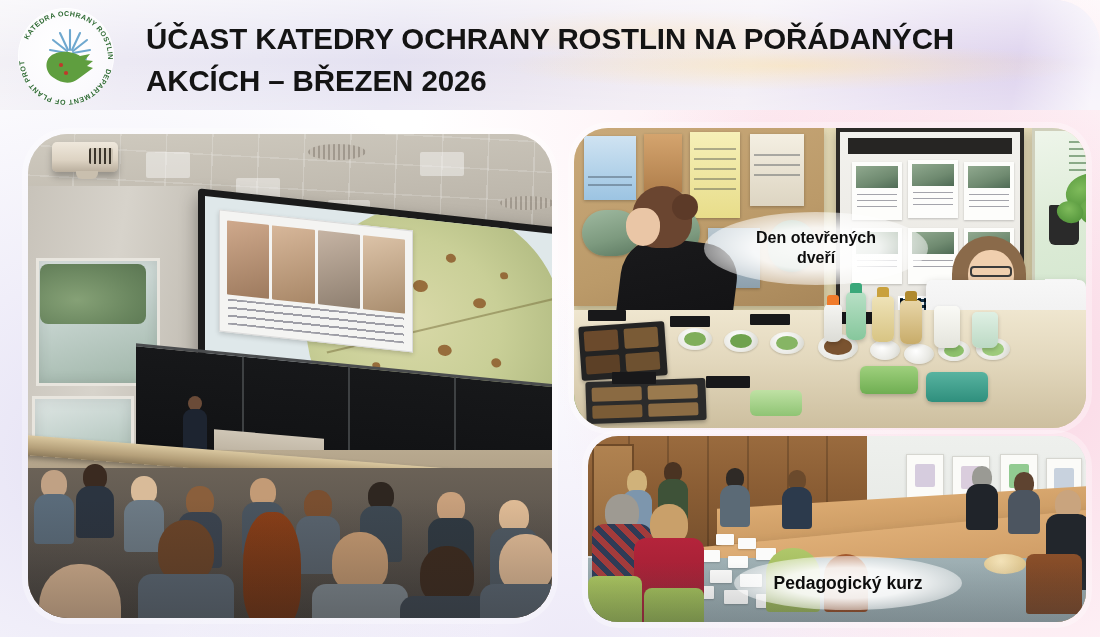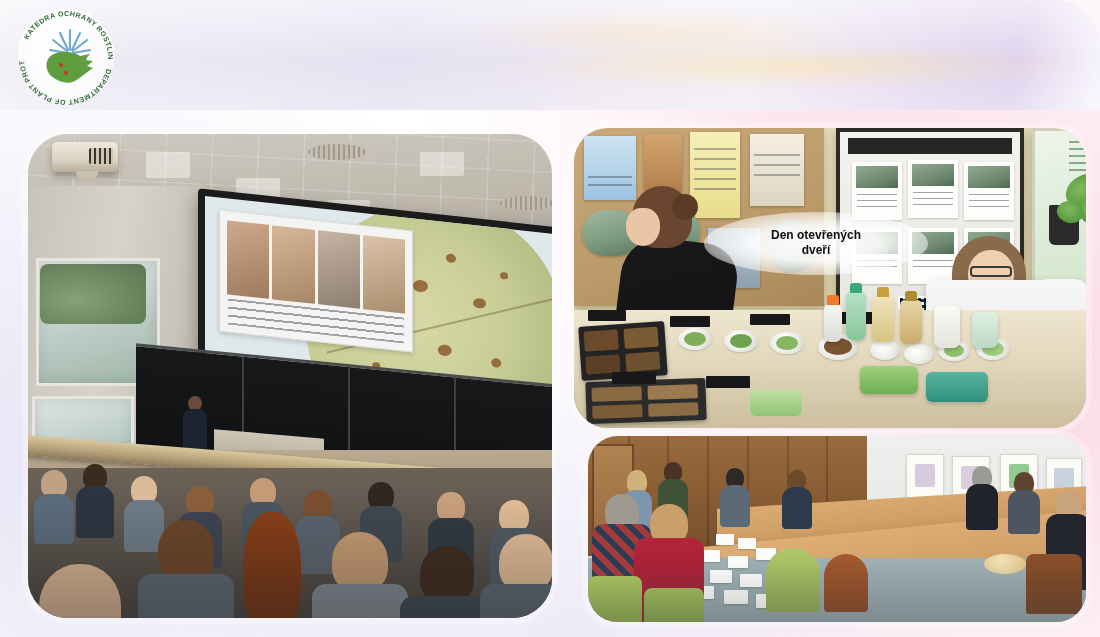--- a/index.html
+++ b/index.html
@@ -79,21 +79,21 @@
     font-family:"Liberation Sans", sans-serif;
     white-space:pre-line;
     pointer-events:none;
   }
   .caption::before{
     content:"";position:absolute;left:-26px;right:-26px;top:-16px;bottom:-16px;
     background:radial-gradient(ellipse at 50% 50%, rgba(255,255,255,.96) 0%, rgba(255,255,255,.90) 40%, rgba(255,255,255,.55) 68%, rgba(255,255,255,0) 100%);
     z-index:-1;border-radius:50%;
   }
   #caption-conference{left:52px;top:192px;width:200px;font-size:17.5px;}
-  #caption-openday{left:730px;top:228px;width:172px;font-size:12px;}
+  #caption-openday{left:730px;top:228px;width:172px;font-size:16px;}
   #caption-course{left:760px;top:572px;width:176px;font-size:17.5px;}
 
   
   .s1-bg{position:absolute;inset:0;background:linear-gradient(180deg,#d9d3c8 0%,#cfc8bd 30%,#b7ada0 55%,#8e8176 100%);}
   .s1-ceiling{position:absolute;left:0;top:0;width:100%;height:132px;
     background:linear-gradient(175deg,#cfcabf 0%,#bdb7ac 60%,#a9a398 100%);}
   .s1-ceiling-grid{position:absolute;left:0;top:0;width:100%;height:132px;opacity:.5;
     background-image:
       repeating-linear-gradient(92deg, rgba(255,255,255,.42) 0 1.5px, rgba(0,0,0,0) 1.5px 46px),
       repeating-linear-gradient(3deg, rgba(255,255,255,.34) 0 1.5px, rgba(0,0,0,0) 1.5px 30px);}
@@ -272,20 +272,22 @@
       </g>
       <text class="logo-ring-text">
         <textPath href="#ringTop" startOffset="14%">KATEDRA OCHRANY ROSTLIN</textPath>
       </text>
       <text class="logo-ring-text">
         <textPath href="#ringBot" startOffset="8%">DEPARTMENT OF PLANT PROTECTION</textPath>
       </text>
     </svg>
   </div>
 
+  <div class="title">ÚČAST KATEDRY OCHRANY ROSTLIN NA POŘÁDANÝCH
+AKCÍCH – BŘEZEN 2026</div>
 
   <div class="photo" id="photo-conference">
     <div class="scene">
       <div class="s1-bg"></div>
       <div class="s1-ceiling"></div>
       <div class="s1-ceiling-grid"></div>
       <div class="s1-tile" style="left:118px;top:18px;width:44px;height:26px;"></div>
       <div class="s1-tile" style="left:208px;top:44px;width:44px;height:24px;"></div>
       <div class="s1-tile" style="left:300px;top:66px;width:42px;height:22px;"></div>
       <div class="s1-tile" style="left:392px;top:18px;width:44px;height:24px;"></div>
@@ -669,14 +671,15 @@
       <div class="s3-chair" style="left:0;top:140px;width:54px;height:48px;background:linear-gradient(180deg,#a9c45e 0%,#89a747 100%);"></div>
       <div class="s3-chair" style="left:56px;top:152px;width:60px;height:40px;background:linear-gradient(180deg,#9fbc57 0%,#7f9e42 100%);"></div>
       <div class="s3-chair" style="left:178px;top:112px;width:54px;height:64px;background:linear-gradient(180deg,#b0c86a 0%,#8ca64f 100%);border-radius:26px 26px 4px 4px;"></div>
       <div class="s3-chair" style="left:236px;top:118px;width:44px;height:58px;background:linear-gradient(180deg,#a45a30 0%,#86431f 100%);border-radius:22px 22px 4px 4px;"></div>
 
       <div style="position:absolute;right:60px;top:118px;width:42px;height:20px;border-radius:50%;background:radial-gradient(circle at 40% 35%,#f3e2b8 0%,#d9bf85 100%);"></div>
       <div style="position:absolute;left:0;bottom:0;width:100%;height:60px;background:linear-gradient(180deg,rgba(90,92,96,0) 0%, rgba(80,82,86,.28) 100%);"></div>
     </div>
   </div>
 
+  <div class="caption" id="caption-course">Pedagogický kurz</div>
 
 </div>
 
 </body></html>

